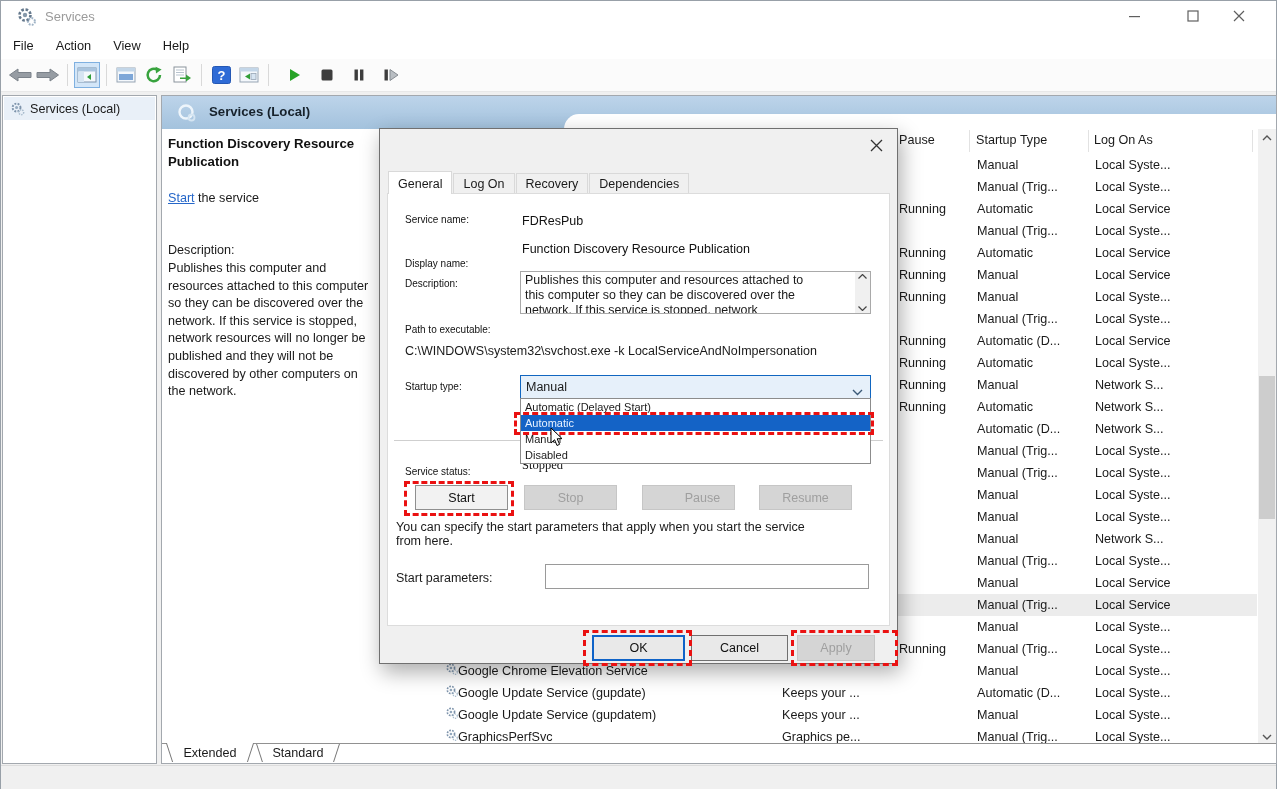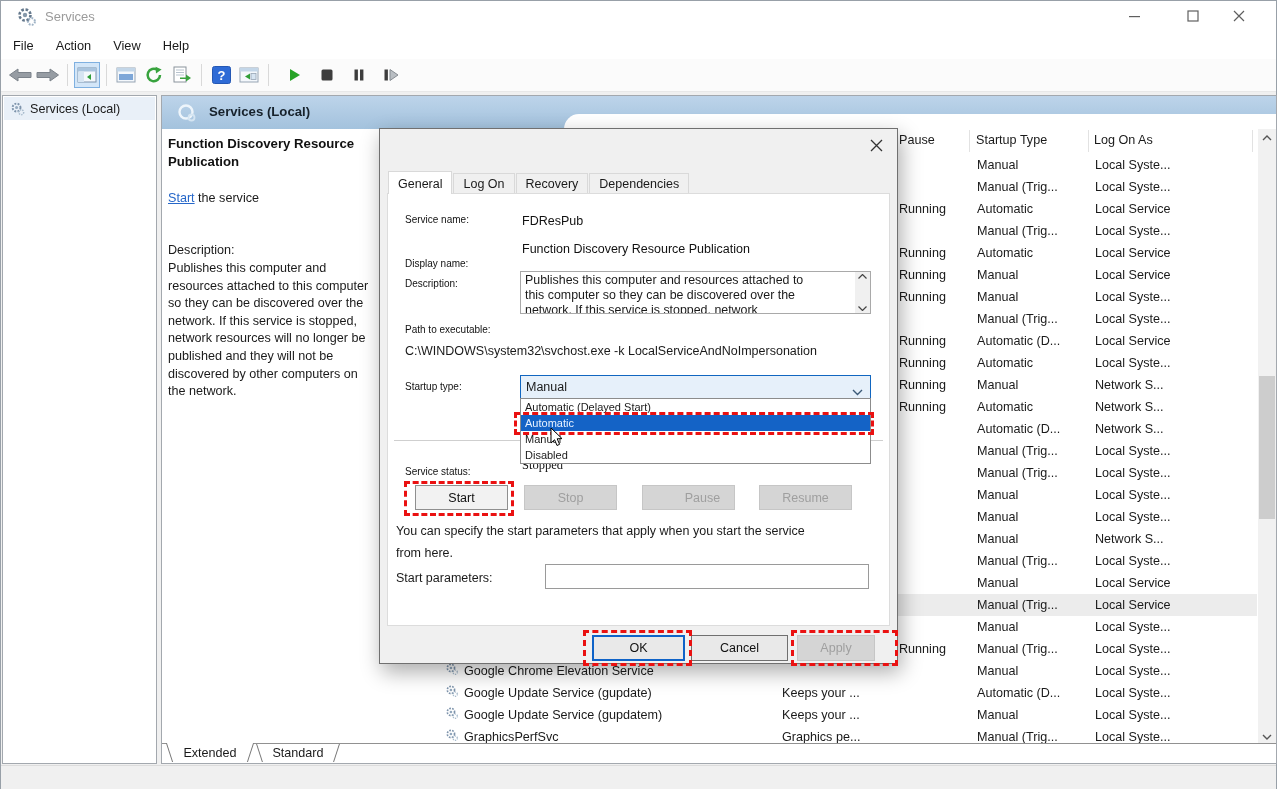--- a/index.html
+++ b/index.html
@@ -40,21 +40,21 @@
   .tbl{position:absolute;left:272px;top:33px;right:19px;bottom:19px;overflow:hidden;}
   .thead{position:absolute;top:0;left:0;right:0;height:25px;background:#fff;font-size:12.6px;}
   .th{position:absolute;top:4px;}
   .th-status{left:465px;}
   .th-startup{left:542px;}
   .th-logon{left:660px;}
   .colsep{position:absolute;top:1px;height:22px;width:1px;background:#e2e2e2;}
   .rows{position:absolute;top:25px;left:0;right:0;}
   .trow{display:grid;grid-template-columns:347px 117px 78px 118px 1fr;height:22px;line-height:22px;font-size:12.6px;}
   .trow.sel{background:#ececec;}
-  .c-name{padding-left:11px;display:flex;align-items:center;gap:6px;white-space:nowrap;overflow:hidden;}
+  .c-name{padding-left:11px;display:flex;align-items:center;gap:0;white-space:nowrap;overflow:hidden;}
   .c-desc,.c-status,.c-startup,.c-logon{padding-left:1px;white-space:nowrap;overflow:hidden;}
   
   .vscroll{position:absolute;top:33px;right:0;width:18px;height:616px;background:#f1f1f1;}
   .sarrow{position:absolute;left:0;width:18px;height:17px;display:flex;align-items:center;justify-content:center;}
   .sarrow.up{top:0}.sarrow.down{bottom:0}
   .sthumb{position:absolute;left:1px;width:16px;top:247px;height:143px;background:#cdcdcd;}
   
   .btabs{position:absolute;left:0;right:0;bottom:0;height:19px;background:#fff;border-top:1px solid #919191;}
   .btab{position:absolute;top:-1px;height:19px;display:flex;align-items:center;justify-content:center;font-size:12.6px;background:#fff;}
   .btab .sl,.btab .sr{position:absolute;top:0;bottom:0;width:1px;background:#777;}
@@ -83,21 +83,21 @@
   .combo .cchev{position:absolute;right:7px;top:9px;}
   .hsep{position:absolute;left:6px;right:6px;top:246px;height:1px;background:#cfcfcf;}
   .btnrow{position:absolute;left:0;top:291px;width:100%;}
   .dbtn{position:absolute;height:25px;font-size:12.5px;display:flex;align-items:center;justify-content:center;box-sizing:border-box;}
   .dbtn.en{background:#f2f2f2;border:1px solid #8f8f8f;color:#111;}
   .dbtn.dis{background:#d5d5d5;border:1px solid #c6c6c6;color:#9f9f9f;}
   .b-start{left:27px;width:93px;}
   .b-stop{left:136px;width:93px;}
   .b-pause{left:254px;width:93px;padding-left:28px;}
   .b-resume{left:371px;width:93px;}
-  .note{position:absolute;left:8px;top:326px;width:480px;font-size:12.5px;line-height:22px;white-space:pre-line;}
+  .note{position:absolute;left:8px;top:326px;width:480px;font-size:12.5px;line-height:14px;white-space:pre-line;}
   .params-label{position:absolute;left:8px;top:377px;font-size:12.5px;}
   .params-input{position:absolute;left:157px;top:370px;width:324px;height:25px;border:1px solid #9a9a9a;background:#fff;box-sizing:border-box;}
   .b-ok{left:212px;top:506px;width:93px;height:26px;background:#e9e9e9;border:2px solid #0f63c8;color:#111;}
   .b-cancel{left:311px;top:506px;width:97px;height:26px;background:#e9e9e9;border:1px solid #707070;color:#111;}
   .b-apply{left:417px;top:506px;width:78px;height:26px;}
   
   .ddlist{position:absolute;left:140px;top:269px;width:351px;background:#fff;border:1px solid #8c8c8c;z-index:5;box-sizing:border-box;}
   .dditem{height:16px;line-height:16px;padding-left:4px;font-size:11px;white-space:nowrap;}
   .dditem.hl{background:#1463c6;color:#e8f2ff;}
   

